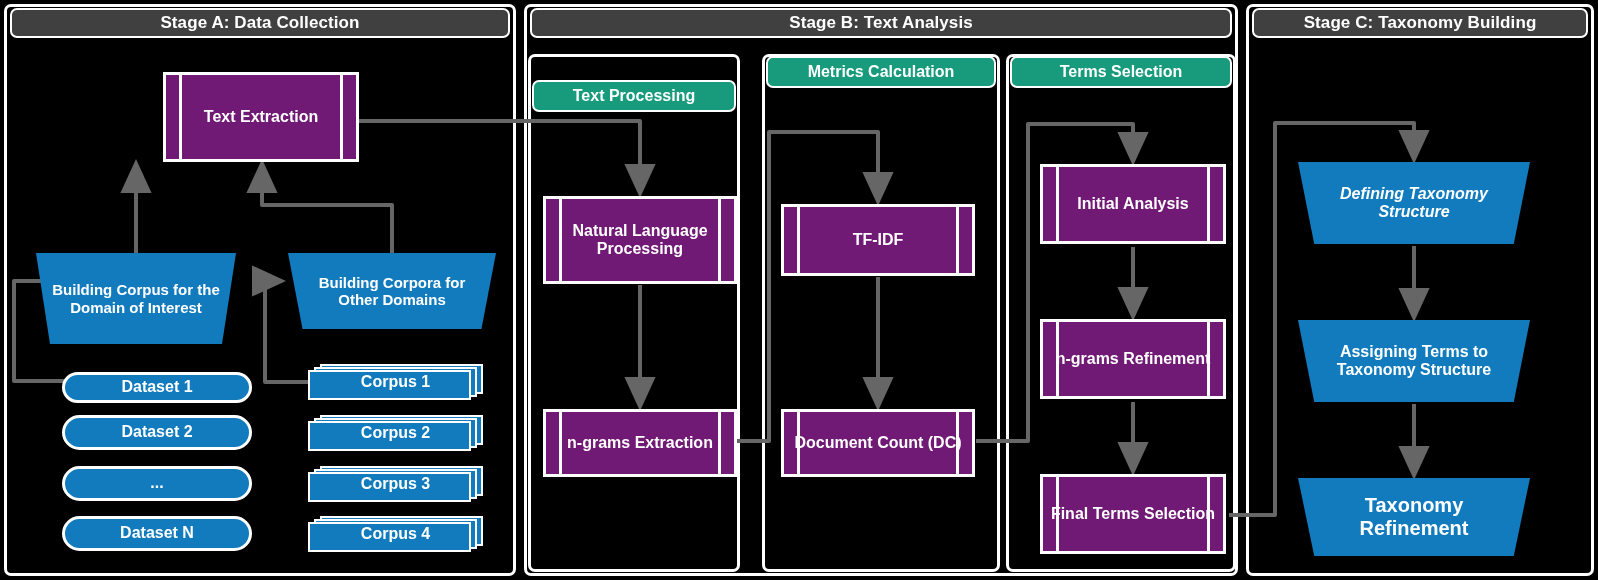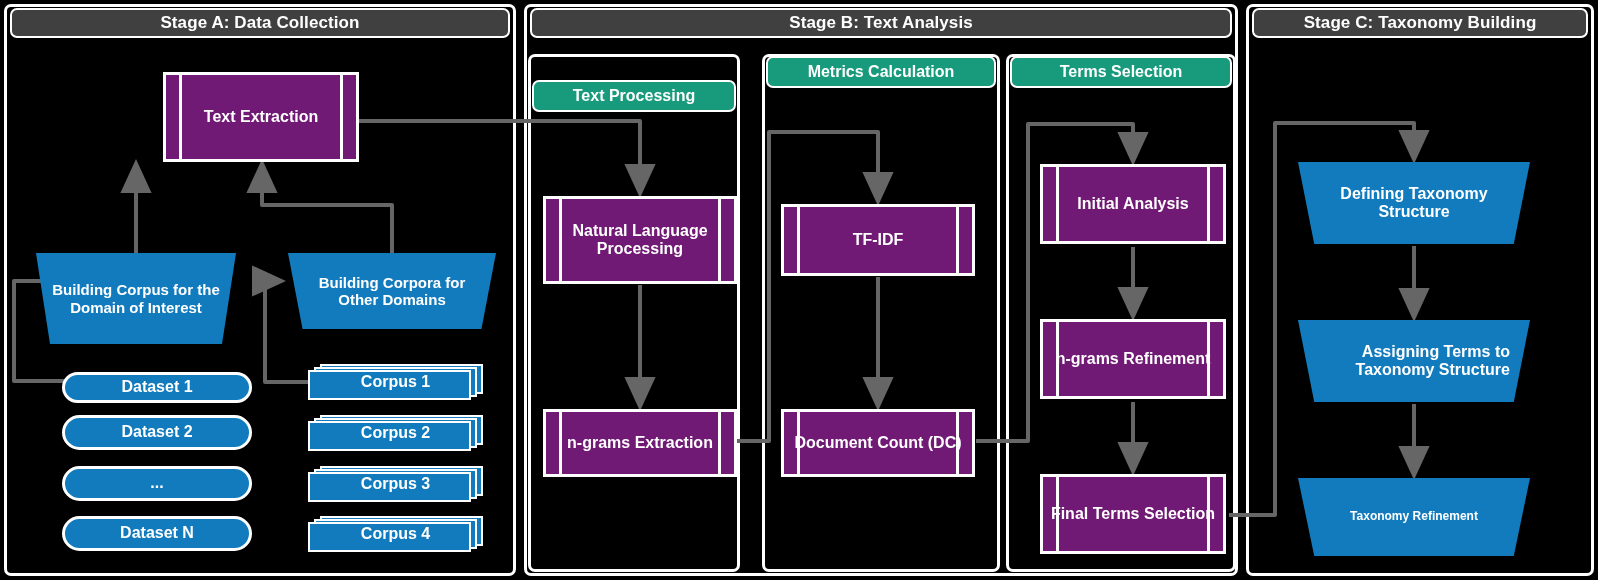--- a/index.html
+++ b/index.html
@@ -165,23 +165,23 @@
   <div class="node proc" style="left:1040px;top:164px;width:186px;height:80px;">
     <span>Initial Analysis</span>
   </div>
   <div class="node proc" style="left:1040px;top:319px;width:186px;height:80px;">
     <span>n-grams Refinement</span>
   </div>
   <div class="node proc" style="left:1040px;top:474px;width:186px;height:80px;">
     <span>Final Terms Selection</span>
   </div>
 
-  <div class="node trap" style="left:1298px;top:162px;width:232px;height:82px;padding:16px 20px;font-size:16px;">
+  <div class="node trap" style="left:1298px;top:162px;width:232px;height:82px;padding:16px 20px;font-size:16px;font-style:italic;">
     <span>Defining Taxonomy Structure</span>
   </div>
-  <div class="node trap" style="left:1298px;top:320px;width:232px;height:82px;padding:8px 20px;font-size:16px;text-align:right;">
+  <div class="node trap" style="left:1298px;top:320px;width:232px;height:82px;padding:8px 20px;font-size:16px;">
     <span>Assigning Terms to Taxonomy Structure</span>
   </div>
-  <div class="node trap" style="left:1298px;top:478px;width:232px;height:78px;padding:0 20px;font-size:12px;">
+  <div class="node trap" style="left:1298px;top:478px;width:232px;height:78px;padding:0 20px;font-size:20px;">
     <span>Taxonomy Refinement</span>
   </div>
 
 </div>
 
 </body></html>

